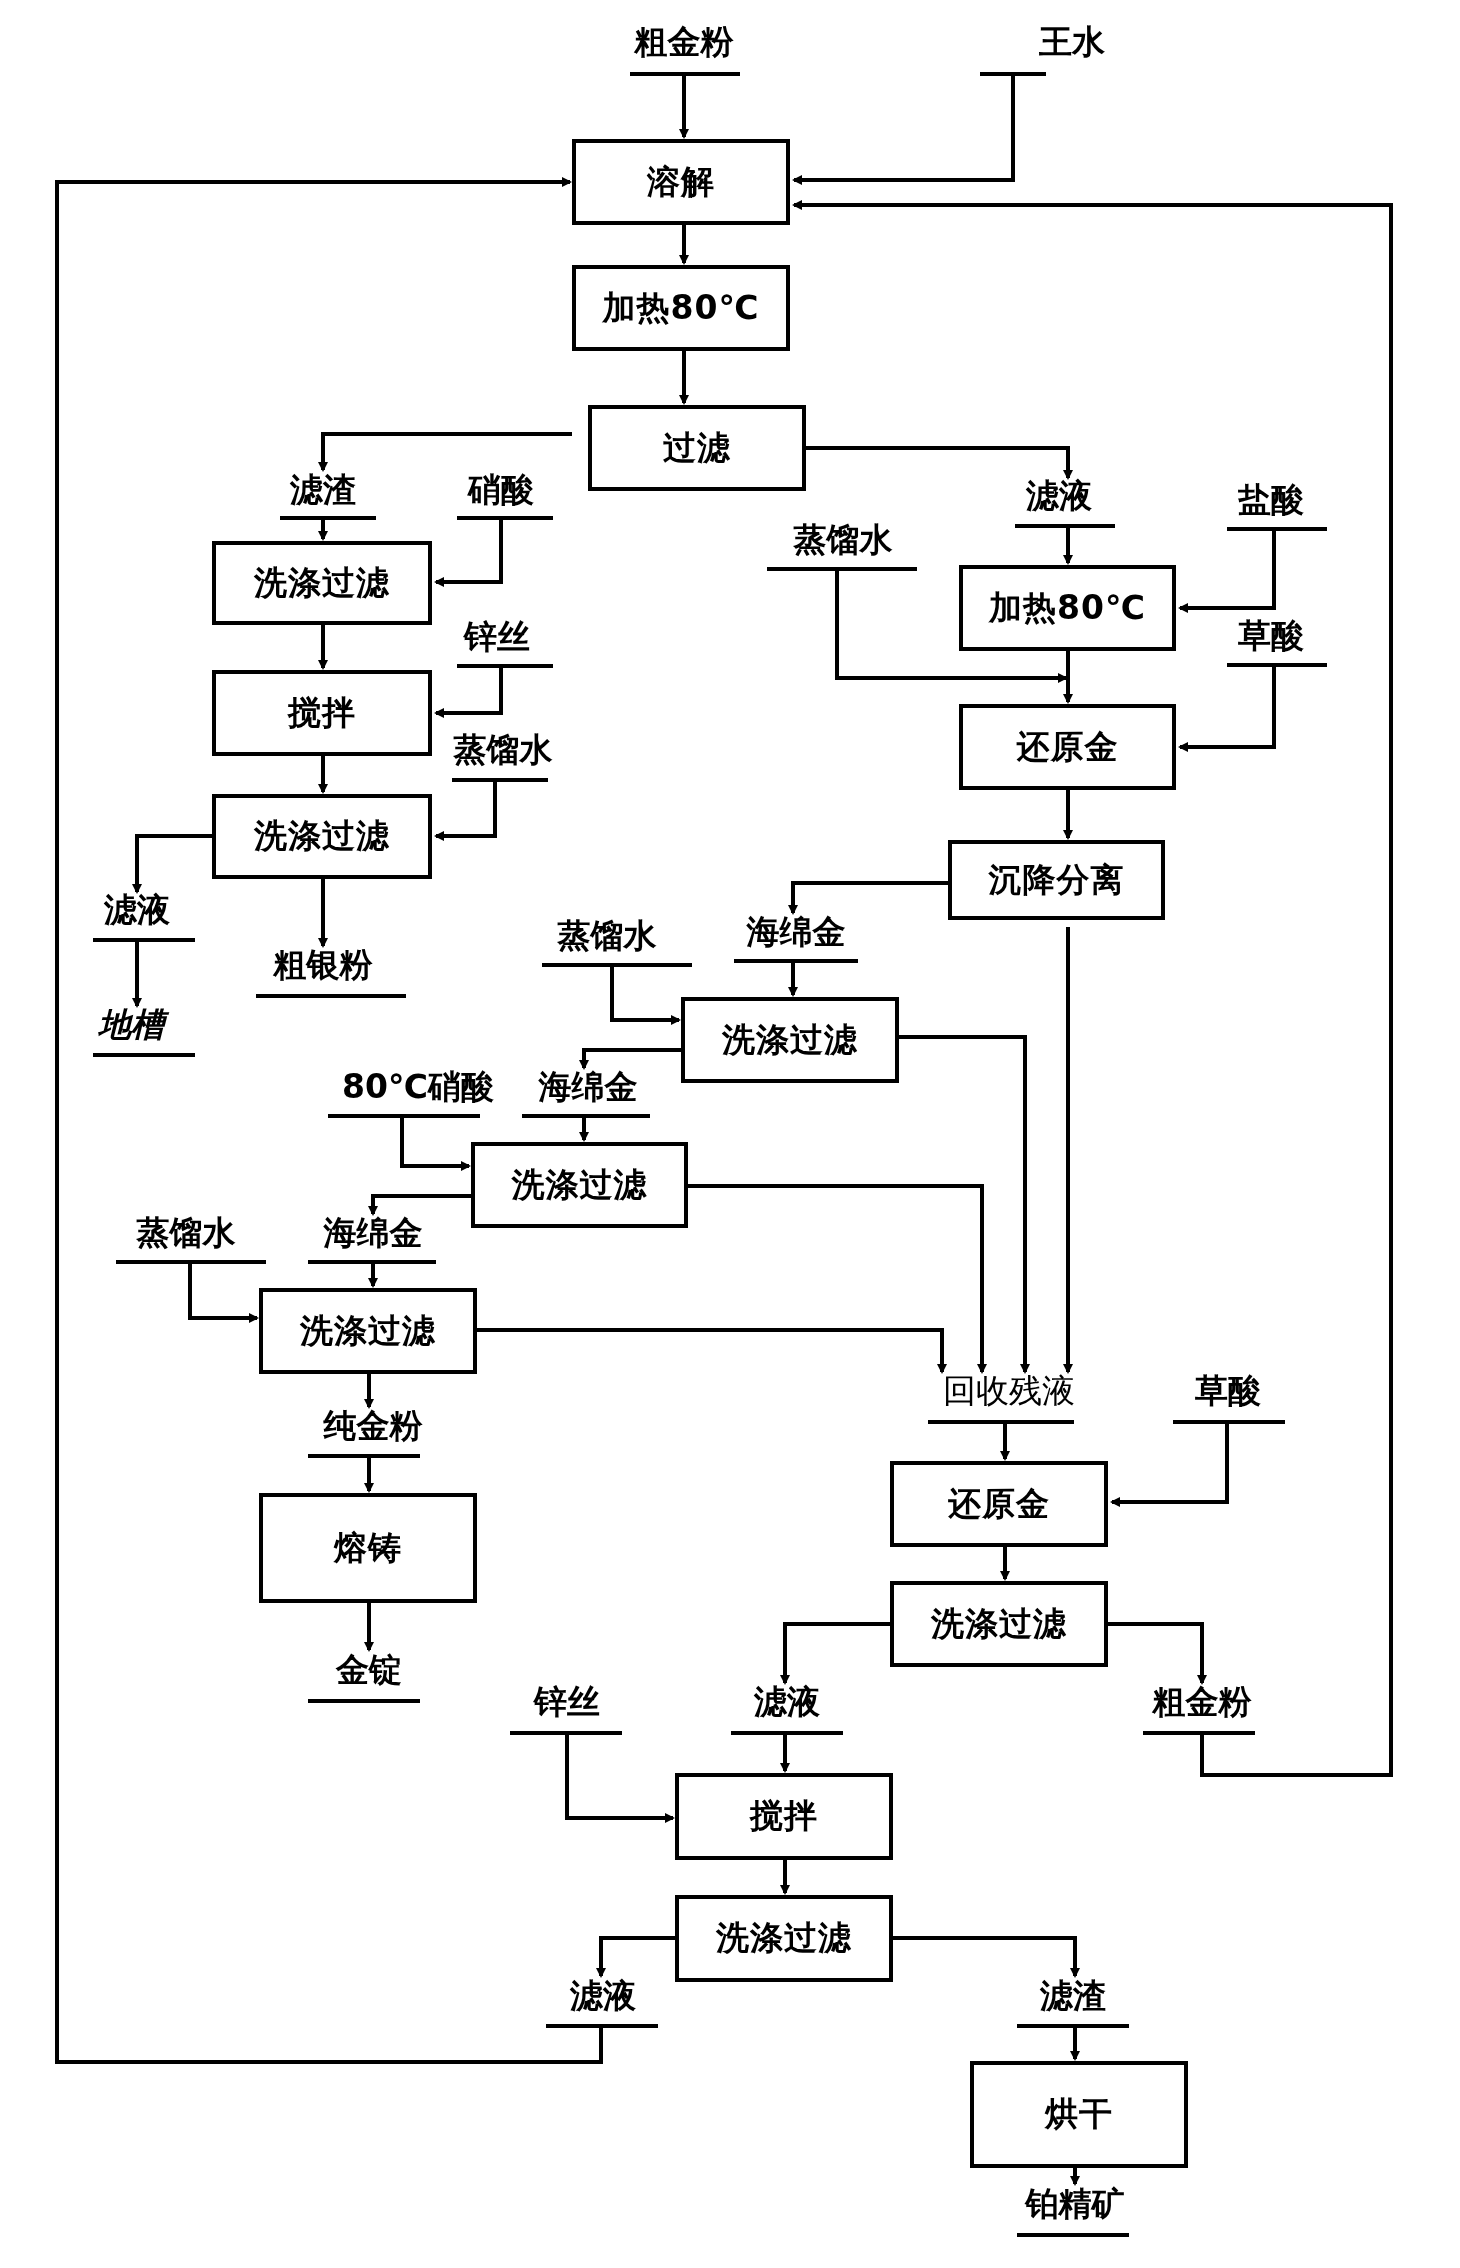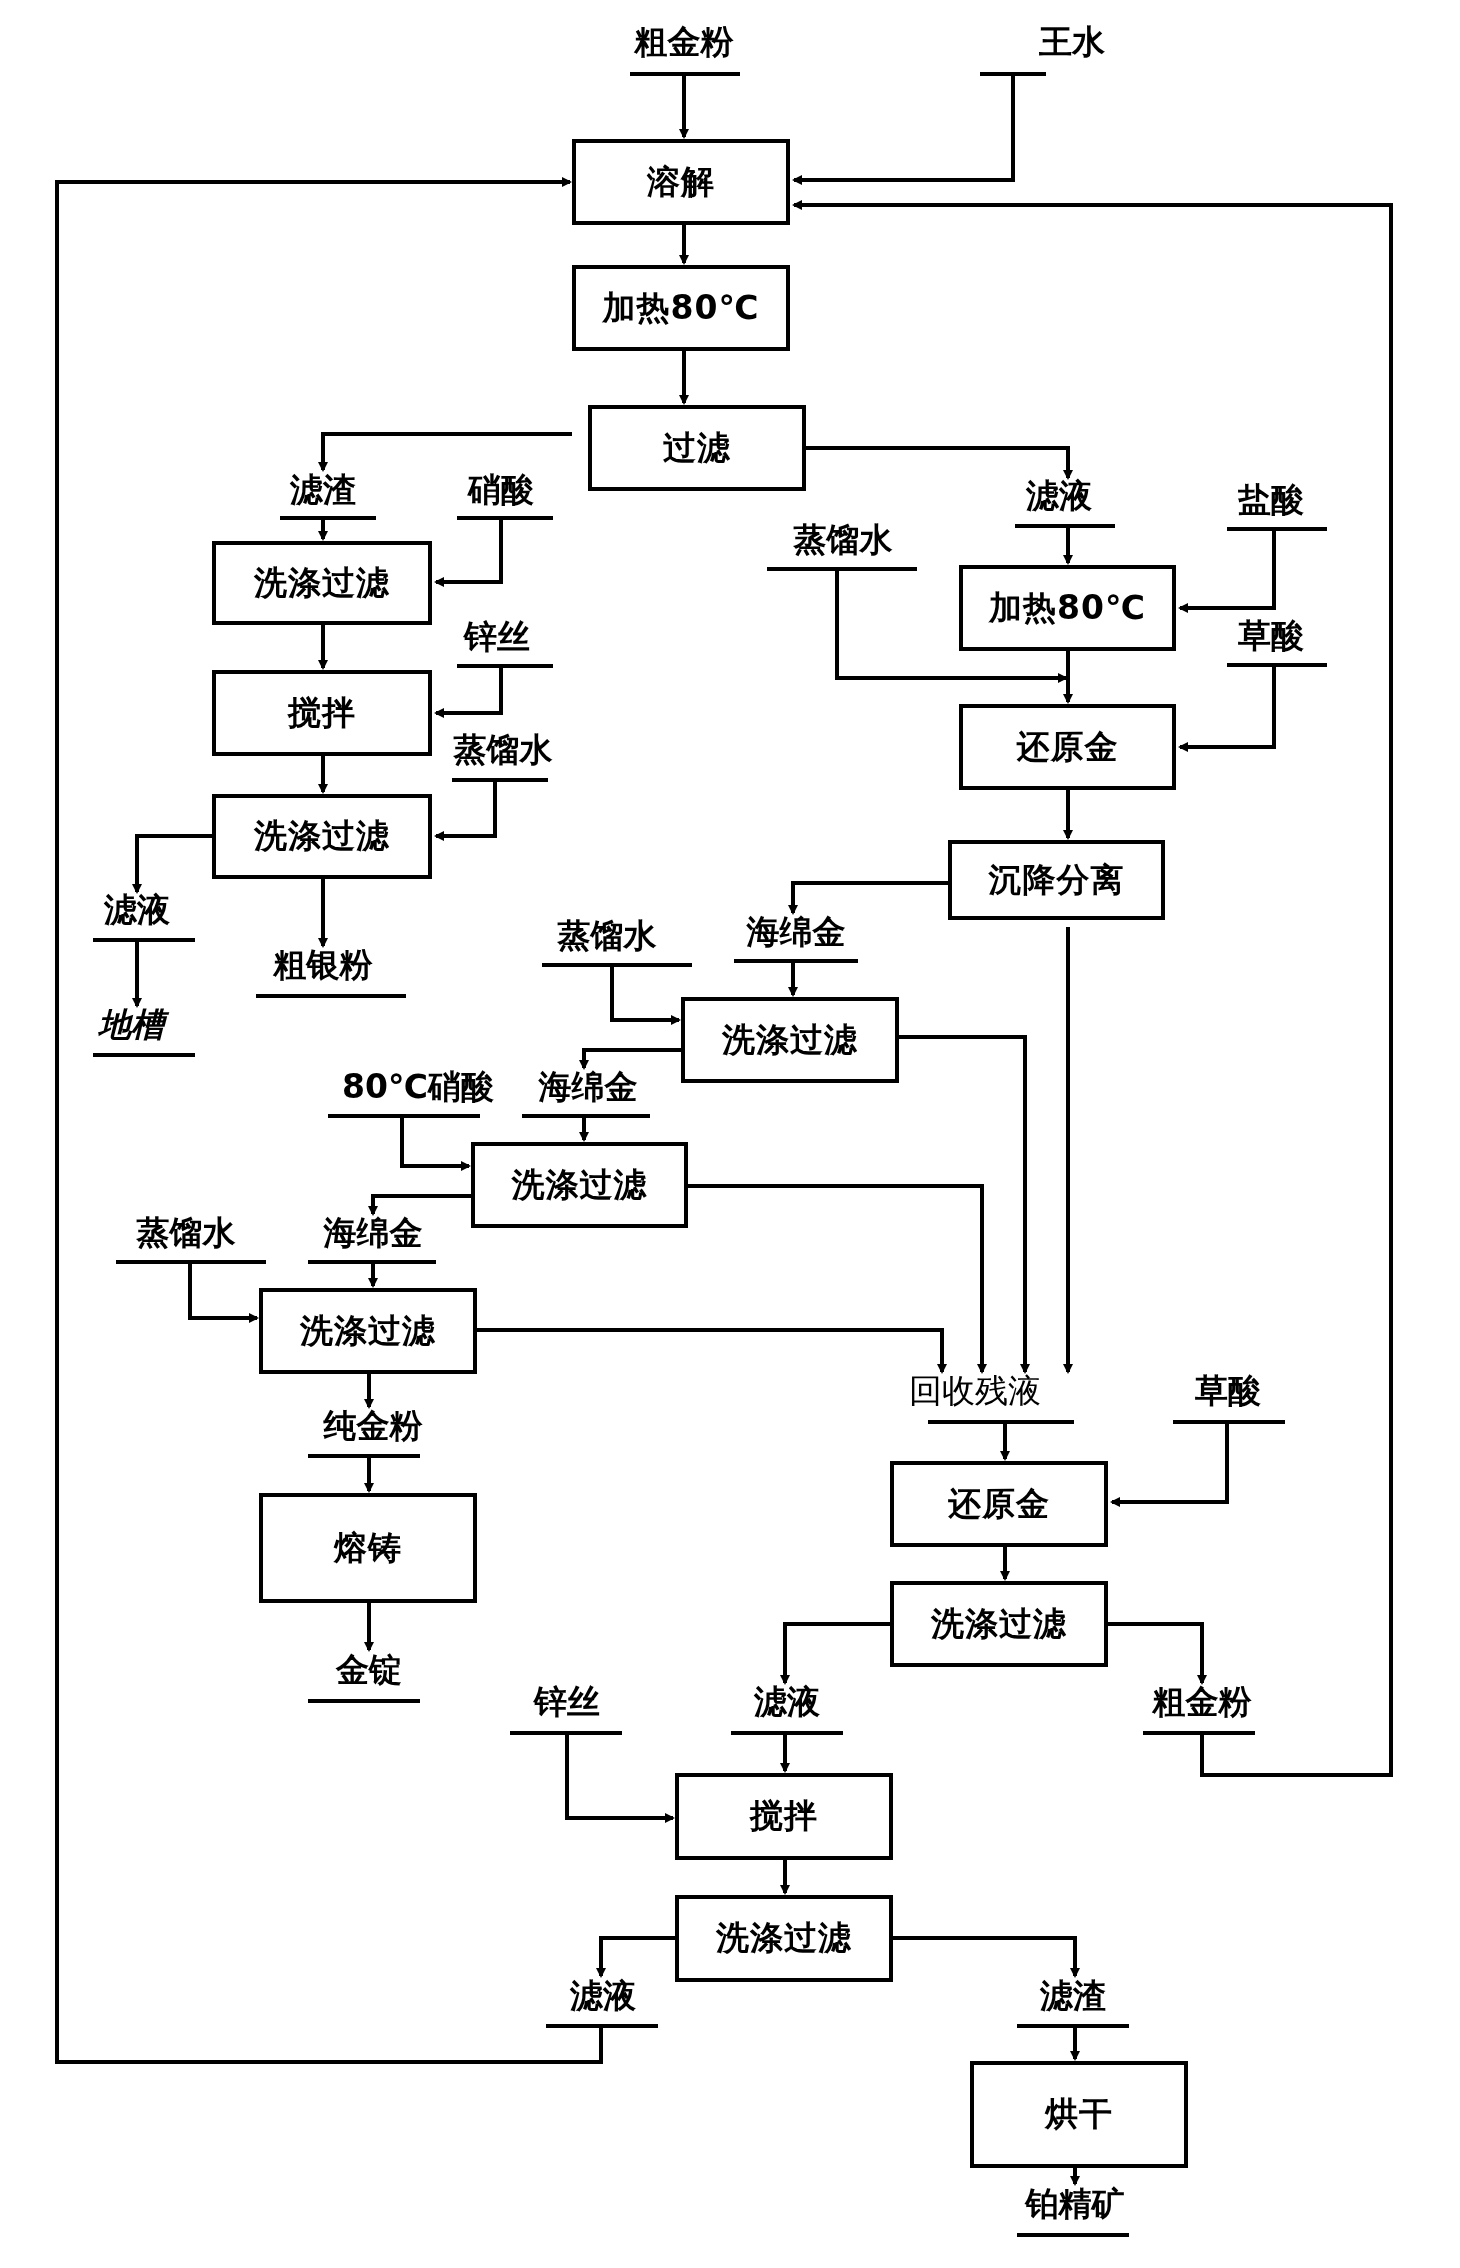--- a/index.html
+++ b/index.html
@@ -174,21 +174,21 @@
 <div class="lbl" style="left:418px;top:1067px;">80℃硝酸</div>
 <div class="ul" style="left:328px;top:1114px;width:152px;"></div>
 <div class="lbl" style="left:588px;top:1067px;">海绵金</div>
 <div class="ul" style="left:522px;top:1114px;width:128px;"></div>
 
 <div class="lbl" style="left:186px;top:1213px;">蒸馏水</div>
 <div class="ul" style="left:116px;top:1260px;width:150px;"></div>
 <div class="lbl" style="left:373px;top:1213px;">海绵金</div>
 <div class="ul" style="left:308px;top:1260px;width:128px;"></div>
 
-<div class="lbl" style="left:975px;top:1371px;font-weight:normal;">回收残液</div>
+<div class="lbl" style="left:1009px;top:1371px;font-weight:normal;">回收残液</div>
 <div class="ul" style="left:928px;top:1420px;width:146px;"></div>
 <div class="lbl" style="left:1228px;top:1371px;">草酸</div>
 <div class="ul" style="left:1173px;top:1420px;width:112px;"></div>
 
 <div class="lbl" style="left:373px;top:1406px;">纯金粉</div>
 <div class="ul" style="left:308px;top:1454px;width:112px;"></div>
 <div class="lbl" style="left:369px;top:1650px;">金锭</div>
 <div class="ul" style="left:308px;top:1699px;width:112px;"></div>
 
 <div class="lbl" style="left:787px;top:1682px;">滤液</div>

